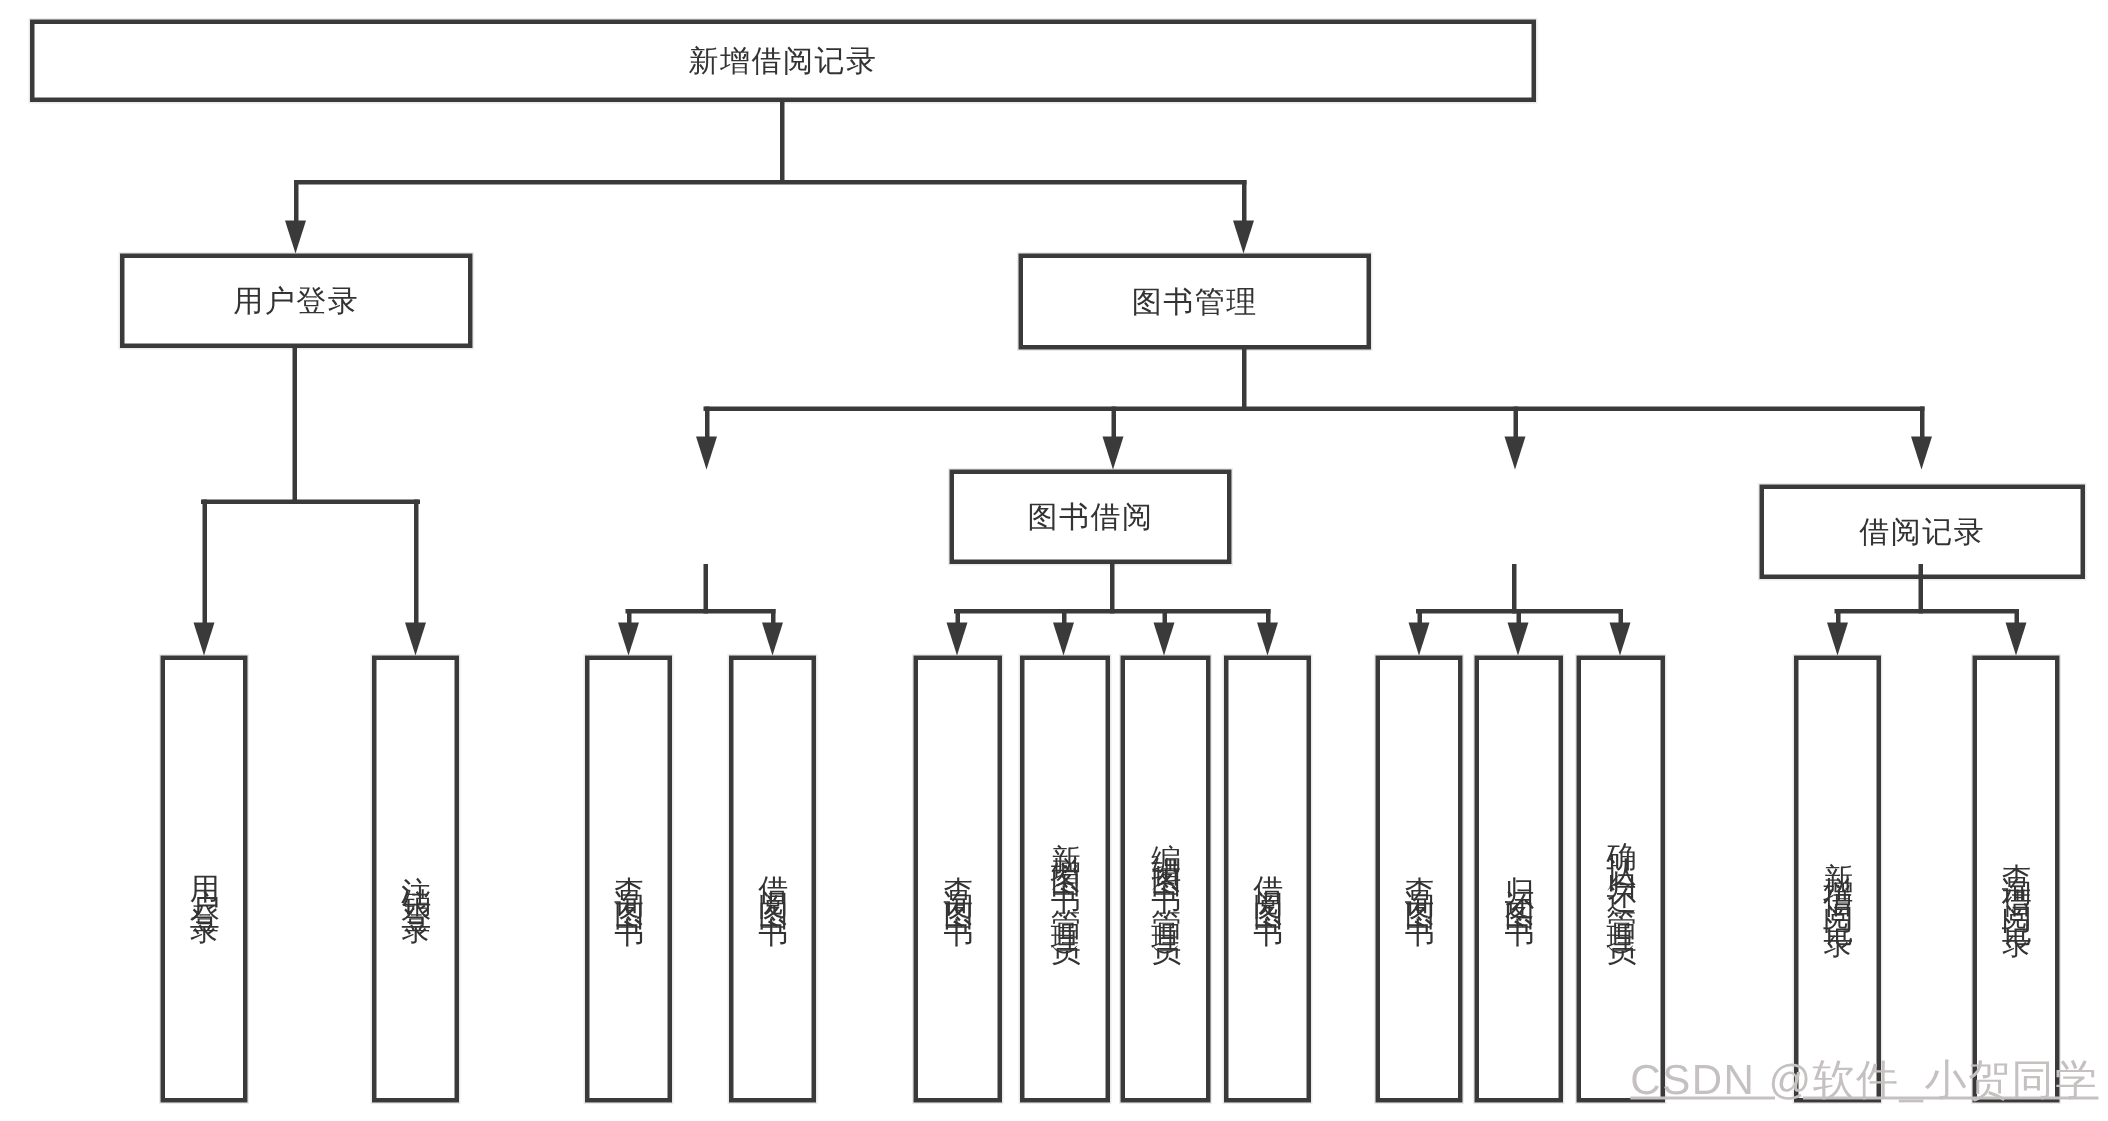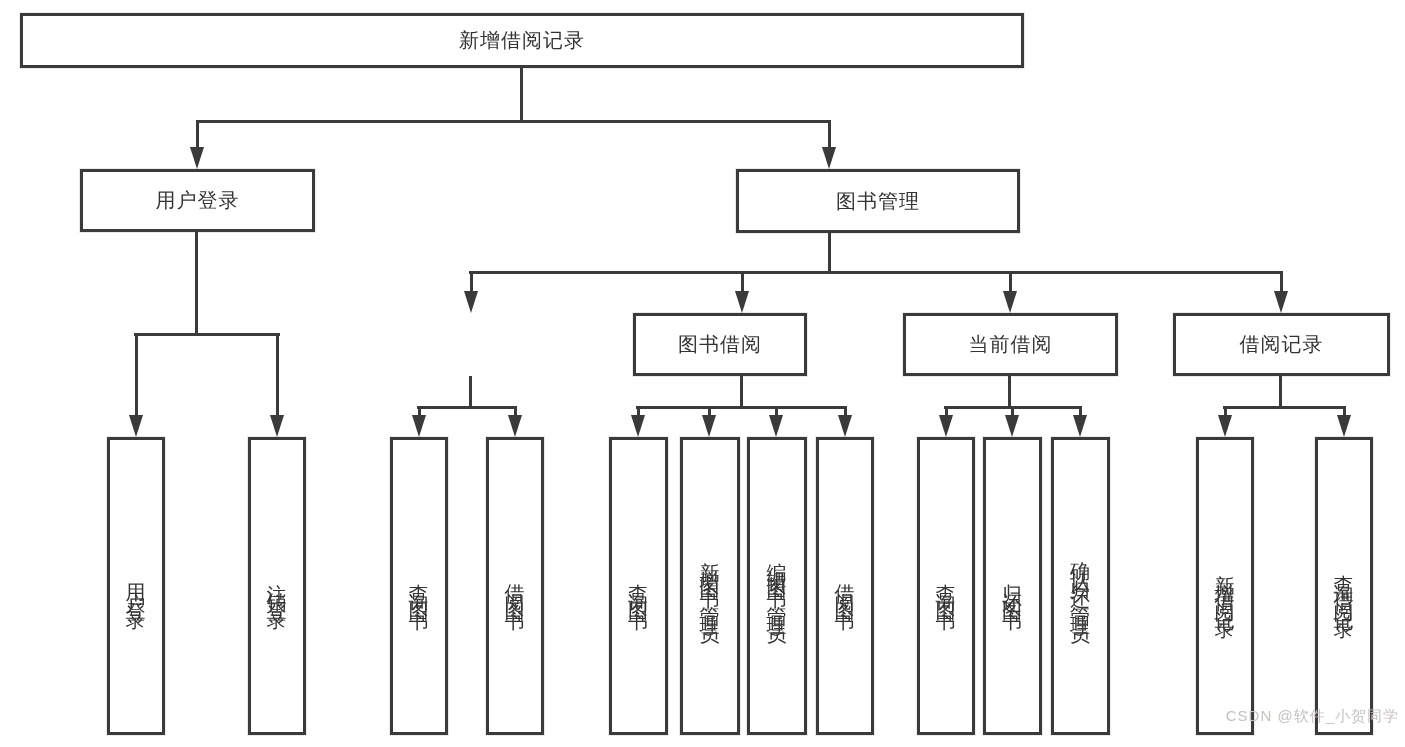--- a/index.html
+++ b/index.html
@@ -27,64 +27,61 @@
   .arrow::before {
     content:""; position:absolute; left:6.5px; top:0; bottom:12px;
     width:3px; background:var(--line);
   }
   .arrow::after {
     content:""; position:absolute; left:1px; bottom:0; width:0; height:0;
     border-left:7px solid transparent; border-right:7px solid transparent;
     border-top:22px solid var(--line);
   }
   .watermark {
-    position:absolute; right:6px; bottom:21px;
-    font-size:15px; color:var(--wm); letter-spacing:1px; white-space:nowrap;
+    position:absolute; right:6px; bottom:8px;
+    font-size:28px; color:var(--wm); letter-spacing:1px; white-space:nowrap;text-decoration:underline;
   }
 </style>
 </head>
 <body>
 
 <div id="canvas">
 
   <div class="box node" style="left:20px;top:13px;width:1004px;height:55px">
     <span>新增借阅记录</span>
   </div>
 
   <div class="vline" style="left:520px;top:68px;height:54px"></div>
   <div class="hline" style="left:196px;top:120px;width:635px"></div>
   <div class="arrow" style="left:189px;top:120px;height:49px"></div>
   <div class="arrow" style="left:821px;top:120px;height:49px"></div>
 
   <div class="box node" style="left:80px;top:169px;width:235px;height:63px">
     <span>用户登录</span>
   </div>
-  <div class="box node" style="left:736px;top:169px;width:284px;height:64px">
+  <div class="box node" style="left:679px;top:169px;width:235px;height:64px">
     <span>图书管理</span>
   </div>
 
   <div class="vline" style="left:195px;top:232px;height:103px"></div>
   <div class="hline" style="left:134px;top:333px;width:146px"></div>
   <div class="arrow" style="left:128px;top:333px;height:104px"></div>
   <div class="arrow" style="left:269px;top:333px;height:104px"></div>
 
   <div class="vline" style="left:828px;top:232px;height:42px"></div>
   <div class="hline" style="left:469px;top:271px;width:814px"></div>
   <div class="arrow" style="left:463px;top:271px;height:42px"></div>
   <div class="arrow" style="left:734px;top:271px;height:42px"></div>
   <div class="arrow" style="left:1002px;top:271px;height:42px"></div>
   <div class="arrow" style="left:1273px;top:271px;height:42px"></div>
 
-  <div class="box node" style="left:633px;top:313px;width:174px;height:63px">
+  <div class="box node" style="left:633px;top:313px;width:188px;height:63px">
     <span>图书借阅</span>
   </div>
-  <div class="box node" style="left:903px;top:313px;width:215px;height:63px">
-    <span>当前借阅</span>
-  </div>
-  <div class="box node" style="left:1173px;top:313px;width:217px;height:63px">
+  <div class="box node" style="left:1173px;top:323px;width:217px;height:63px">
     <span>借阅记录</span>
   </div>
 
   <div class="vline" style="left:469px;top:376px;height:33px"></div>
   <div class="hline" style="left:417px;top:406px;width:100px"></div>
   <div class="arrow" style="left:411px;top:406px;height:31px"></div>
   <div class="arrow" style="left:507px;top:406px;height:31px"></div>
 
   <div class="vline" style="left:740px;top:376px;height:33px"></div>
   <div class="hline" style="left:636px;top:406px;width:211px"></div>

